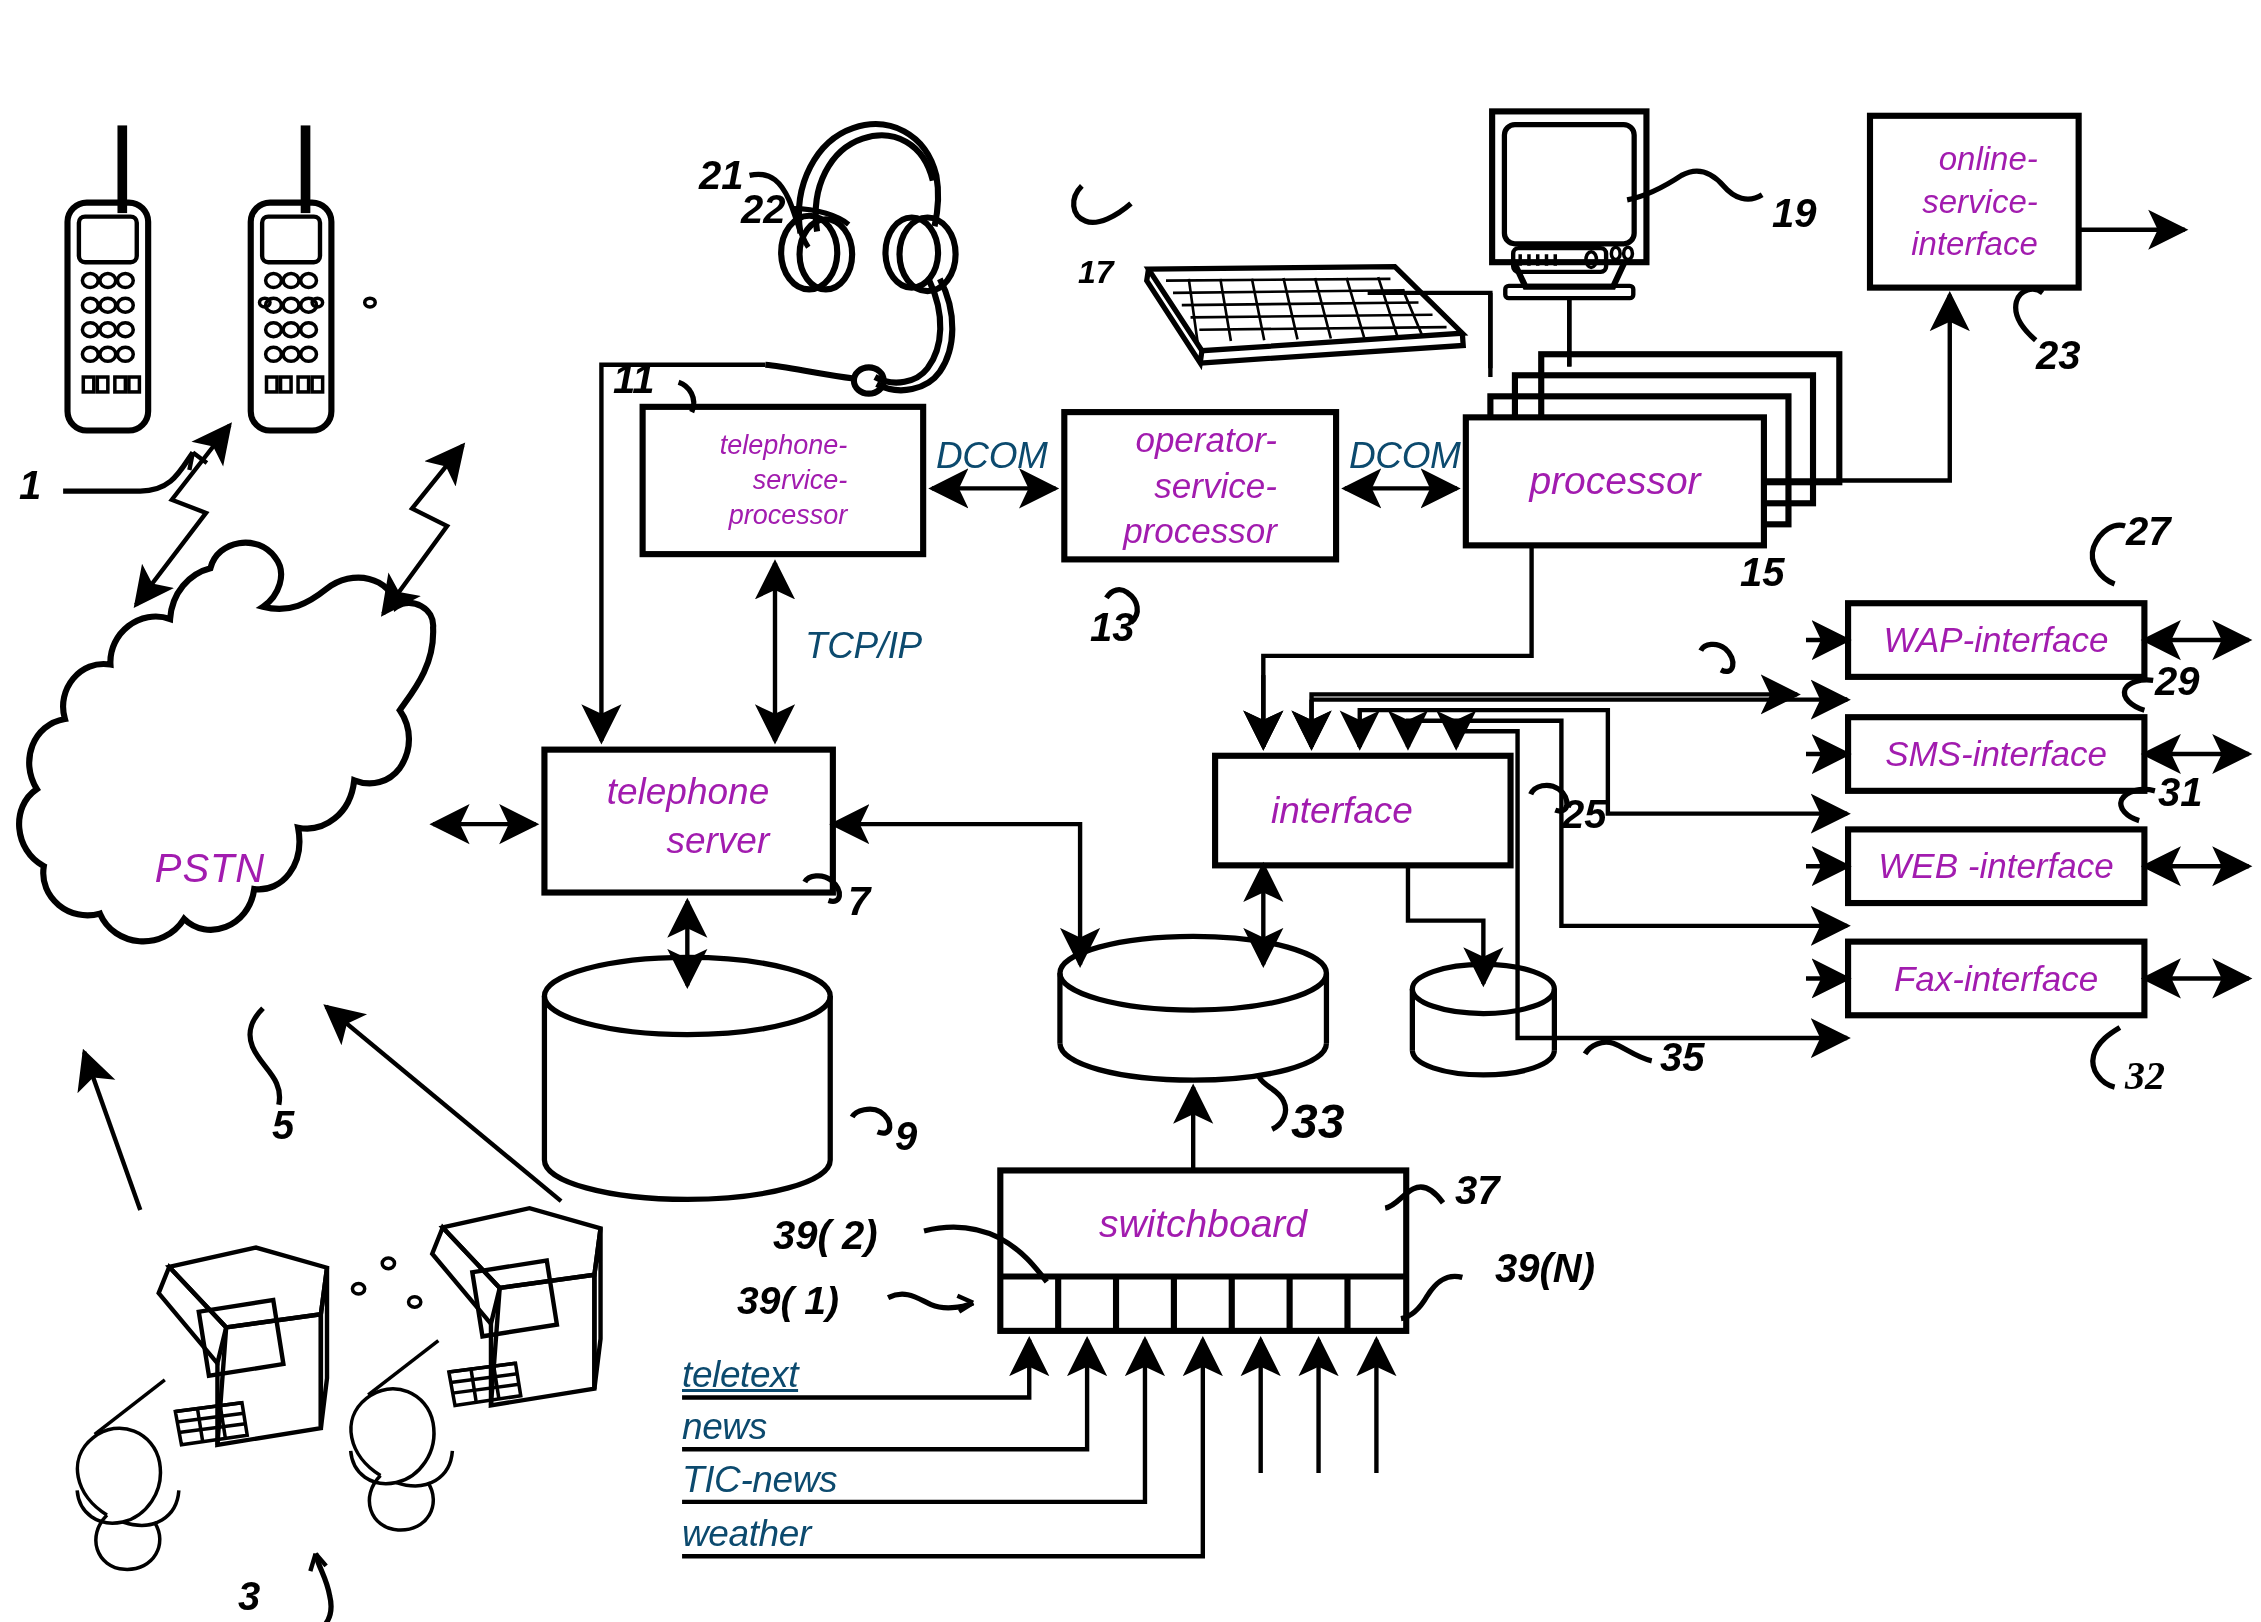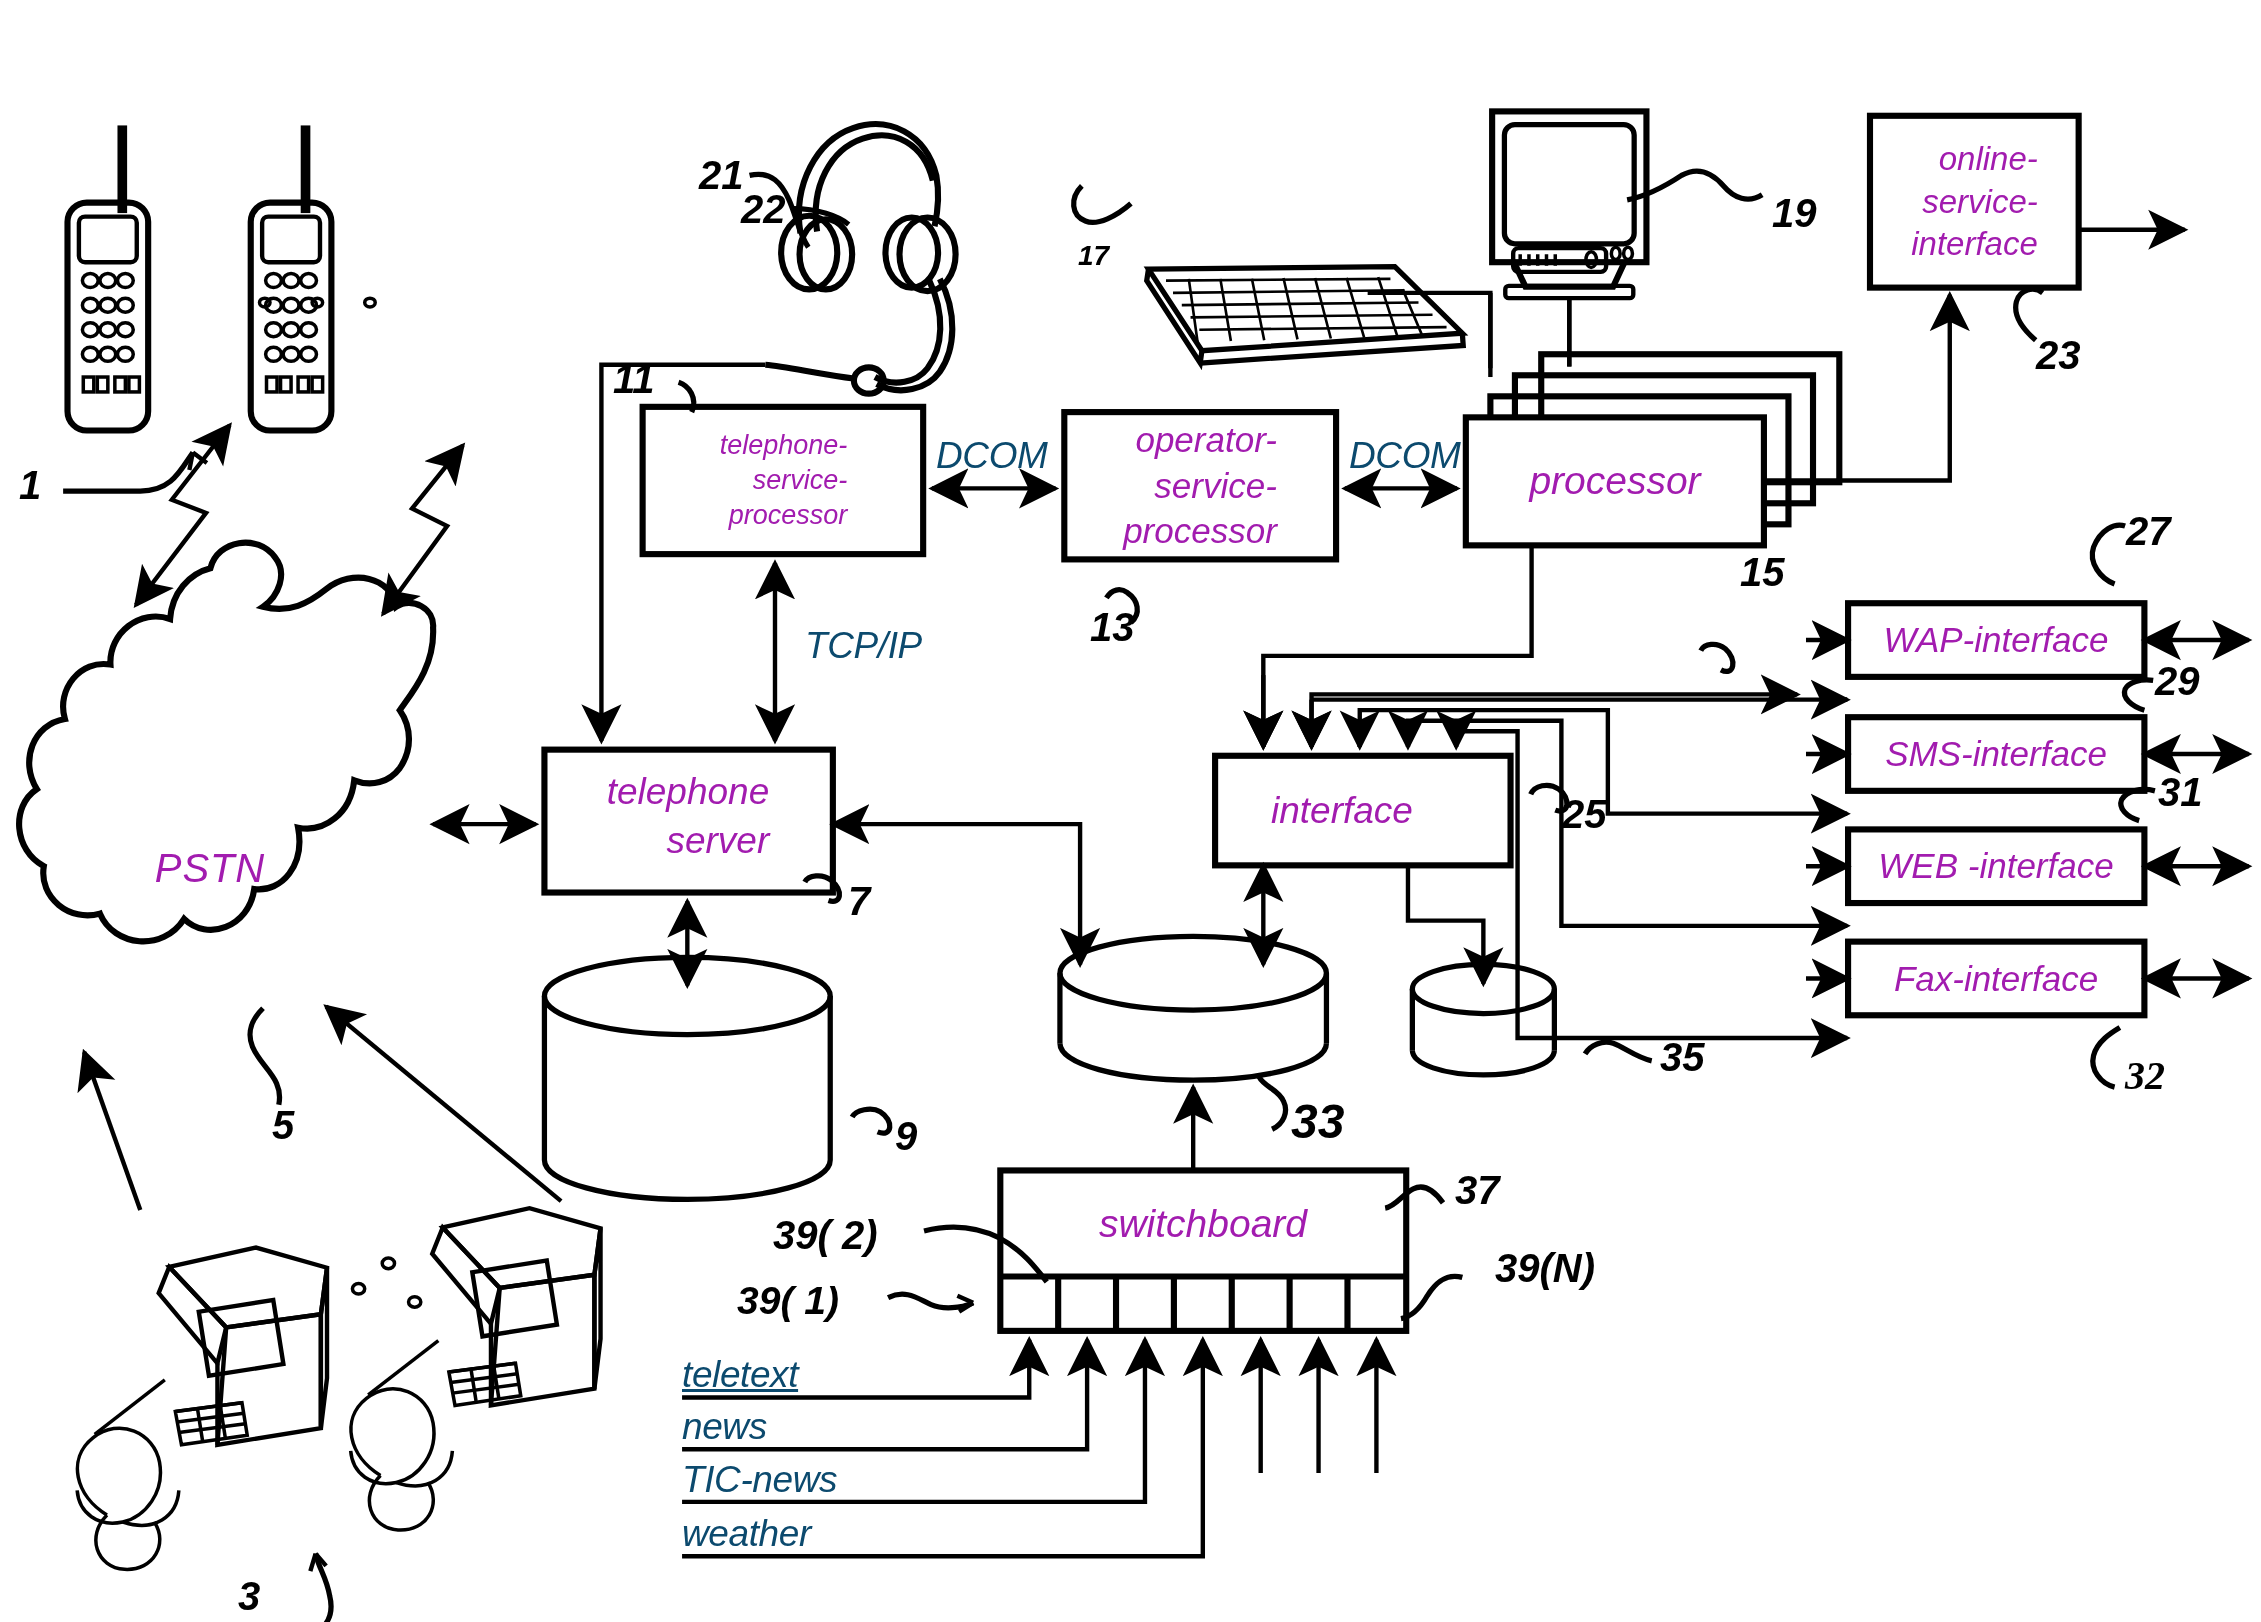--- a/index.html
+++ b/index.html
@@ -465,21 +465,21 @@
   <div class="lbl" style="left:682px;top:1512px;font-size:37px;">weather</div>
 
   <div class="refnum" style="left:19px;top:463px;font-size:40px;">1</div>
   <div class="refnum" style="left:238px;top:1620px;font-size:40px;transform:translateY(-46px);">3</div>
   <div class="refnum" style="left:272px;top:1103px;font-size:40px;">5</div>
   <div class="refnum" style="left:848px;top:879px;font-size:40px;">7</div>
   <div class="refnum" style="left:895px;top:1114px;font-size:40px;">9</div>
   <div class="refnum" style="left:613px;top:357px;font-size:40px;">11</div>
   <div class="refnum" style="left:1090px;top:605px;font-size:40px;">13</div>
   <div class="refnum" style="left:1740px;top:550px;font-size:40px;">15</div>
-  <div class="refnum" style="left:1078px;top:240px;font-size:28px;">17</div>
+  <div class="refnum" style="left:1078px;top:254px;font-size:32px;">17</div>
   <div class="refnum" style="left:1772px;top:175px;font-size:40px;margin-top:16px;">19</div>
   <div class="refnum" style="left:699px;top:153px;font-size:40px;">21</div>
   <div class="refnum" style="left:741px;top:187px;font-size:40px;">22</div>
   <div class="refnum" style="left:2036px;top:333px;font-size:40px;">23</div>
   <div class="refnum" style="left:1562px;top:792px;font-size:40px;">25</div>
   <div class="refnum" style="left:2126px;top:509px;font-size:40px;">27</div>
   <div class="refnum" style="left:2155px;top:659px;font-size:40px;">29</div>
   <div class="refnum" style="left:2158px;top:770px;font-size:40px;">31</div>
   <div class="refnum" style="left:2125px;top:1052px;font-size:40px;font-family:Liberation Serif, serif;">32</div>
   <div class="refnum" style="left:1291px;top:1094px;font-size:48px;">33</div>

